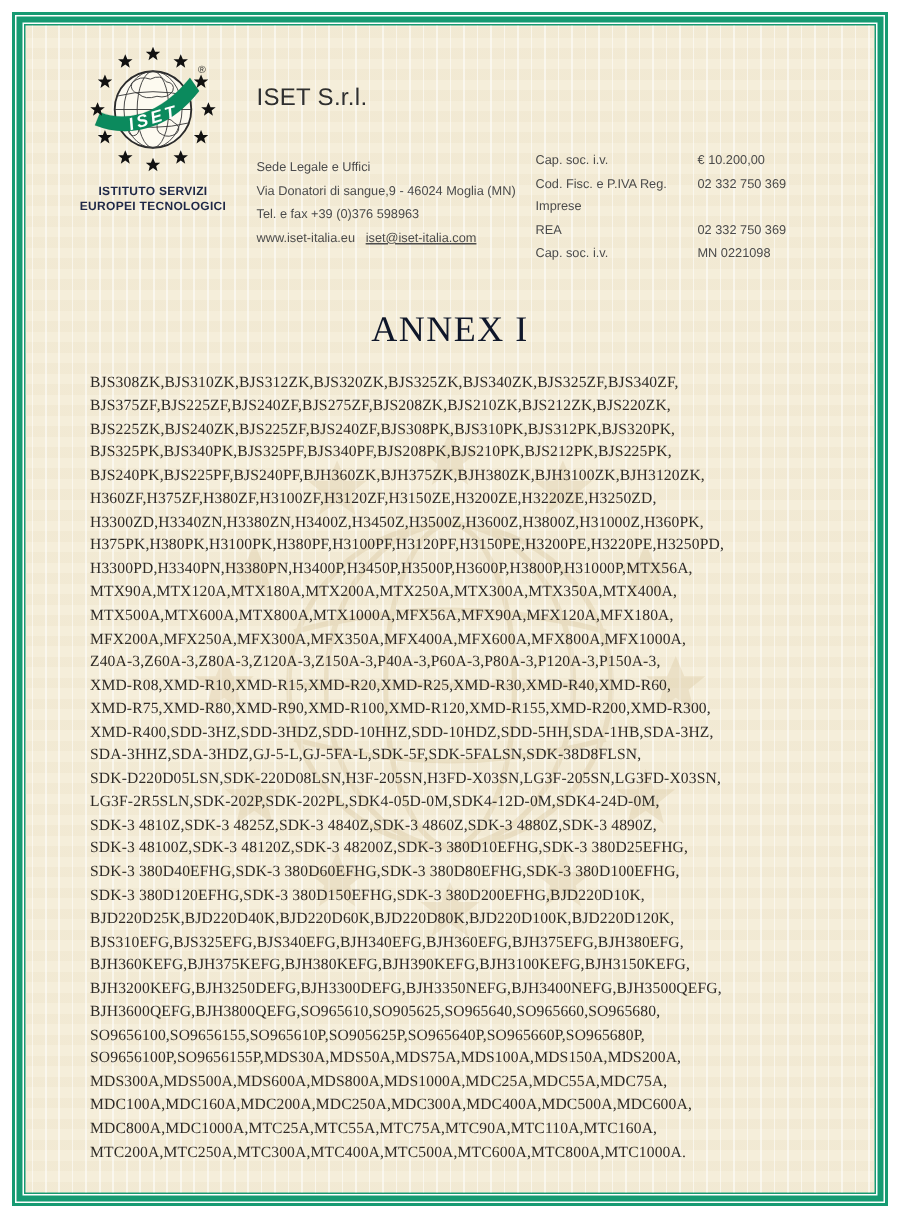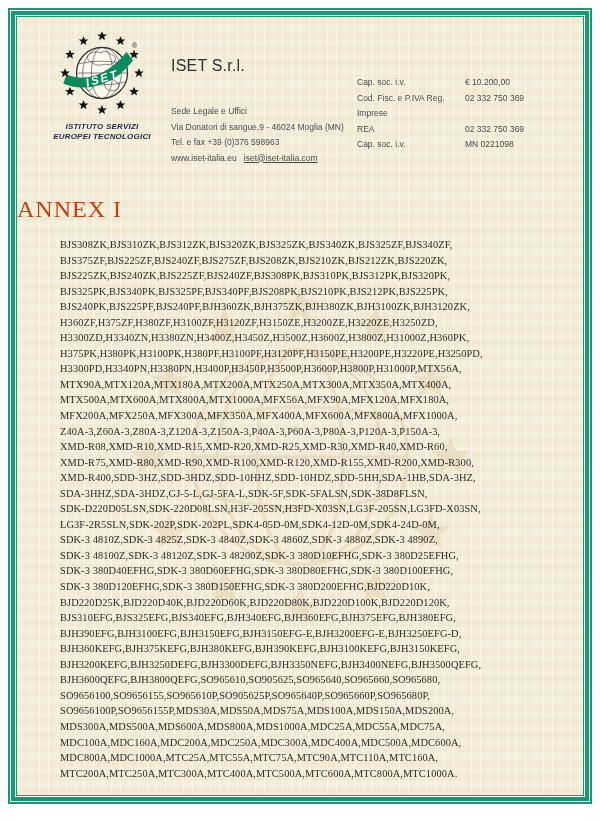--- a/index.html
+++ b/index.html
@@ -22,31 +22,31 @@
       }
 
   
   .watermark{position:absolute;left:50%;top:440px;transform:translate(-50%,-50%);
       opacity:.38;pointer-events:none;}
 
   
   .hdr{position:relative;display:flex;margin:12px 16px 0 26px;}
   .logo-col{width:118px;flex:0 0 118px;text-align:center;}
   .logo-caption{font-size:8px;font-weight:bold;line-height:10px;color:#1e2746;
-      letter-spacing:.2px;margin-top:1px;font-style:italic;}
+      letter-spacing:.2px;margin-top:1px;}
   .mid-col{flex:0 0 186px;padding-left:10px;}
   .company-name{font-size:16px;color:#2f2f2f;margin-top:28px;letter-spacing:.2px;}
   .addr{margin-top:29px;font-size:8.5px;color:#4b4b4b;line-height:15.5px;}
   .addr a{color:#4b4b4b;text-decoration:underline;}
-  .right-col{flex:1;margin-top:46px;font-size:8.5px;color:#4b4b4b;}
+  .right-col{flex:1;margin-top:70px;font-size:8.5px;color:#4b4b4b;}
   .reg-grid{display:grid;grid-template-columns:108px 1fr;line-height:15.5px;}
 
   
-  .annex-title{font-family:"Liberation Serif",serif;font-size:24px;color:#c2410c;
-      margin:30px 0 0 0;font-weight:normal;letter-spacing:1px;position:relative;}
+  .annex-title{font-family:"Liberation Serif",serif;font-size:24px;color:#0f172a;
+      text-align:center;margin:30px 0 0 0;font-weight:normal;letter-spacing:1px;position:relative;}
   .annex{position:relative;margin:14px auto 0 auto;width:480px;text-align:left;
       font-family:"Liberation Serif",serif;font-size:10.4px;line-height:15.55px;
       color:#2e2a26;letter-spacing:.1px;}
   .annex-line{white-space:nowrap;}
 
   svg text{font-family:"Liberation Sans",sans-serif;}
 </style>
 </head>
 <body>
 
@@ -164,21 +164,20 @@
           <div class="annex-line">XMD-R400,SDD-3HZ,SDD-3HDZ,SDD-10HHZ,SDD-10HDZ,SDD-5HH,SDA-1HB,SDA-3HZ,</div>
           <div class="annex-line">SDA-3HHZ,SDA-3HDZ,GJ-5-L,GJ-5FA-L,SDK-5F,SDK-5FALSN,SDK-38D8FLSN,</div>
           <div class="annex-line">SDK-D220D05LSN,SDK-220D08LSN,H3F-205SN,H3FD-X03SN,LG3F-205SN,LG3FD-X03SN,</div>
           <div class="annex-line">LG3F-2R5SLN,SDK-202P,SDK-202PL,SDK4-05D-0M,SDK4-12D-0M,SDK4-24D-0M,</div>
           <div class="annex-line">SDK-3 4810Z,SDK-3 4825Z,SDK-3 4840Z,SDK-3 4860Z,SDK-3 4880Z,SDK-3 4890Z,</div>
           <div class="annex-line">SDK-3 48100Z,SDK-3 48120Z,SDK-3 48200Z,SDK-3 380D10EFHG,SDK-3 380D25EFHG,</div>
           <div class="annex-line">SDK-3 380D40EFHG,SDK-3 380D60EFHG,SDK-3 380D80EFHG,SDK-3 380D100EFHG,</div>
           <div class="annex-line">SDK-3 380D120EFHG,SDK-3 380D150EFHG,SDK-3 380D200EFHG,BJD220D10K,</div>
           <div class="annex-line">BJD220D25K,BJD220D40K,BJD220D60K,BJD220D80K,BJD220D100K,BJD220D120K,</div>
           <div class="annex-line">BJS310EFG,BJS325EFG,BJS340EFG,BJH340EFG,BJH360EFG,BJH375EFG,BJH380EFG,</div>
-          <div class="annex-line">BJH390EFG,BJH3100EFG,BJH3150EFG,BJH3150EFG-E,BJH3200EFG-E,BJH3250EFG-D,</div>
           <div class="annex-line">BJH360KEFG,BJH375KEFG,BJH380KEFG,BJH390KEFG,BJH3100KEFG,BJH3150KEFG,</div>
           <div class="annex-line">BJH3200KEFG,BJH3250DEFG,BJH3300DEFG,BJH3350NEFG,BJH3400NEFG,BJH3500QEFG,</div>
           <div class="annex-line">BJH3600QEFG,BJH3800QEFG,SO965610,SO905625,SO965640,SO965660,SO965680,</div>
           <div class="annex-line">SO9656100,SO9656155,SO965610P,SO905625P,SO965640P,SO965660P,SO965680P,</div>
           <div class="annex-line">SO9656100P,SO9656155P,MDS30A,MDS50A,MDS75A,MDS100A,MDS150A,MDS200A,</div>
           <div class="annex-line">MDS300A,MDS500A,MDS600A,MDS800A,MDS1000A,MDC25A,MDC55A,MDC75A,</div>
           <div class="annex-line">MDC100A,MDC160A,MDC200A,MDC250A,MDC300A,MDC400A,MDC500A,MDC600A,</div>
           <div class="annex-line">MDC800A,MDC1000A,MTC25A,MTC55A,MTC75A,MTC90A,MTC110A,MTC160A,</div>
           <div class="annex-line">MTC200A,MTC250A,MTC300A,MTC400A,MTC500A,MTC600A,MTC800A,MTC1000A.</div>
         </div>

